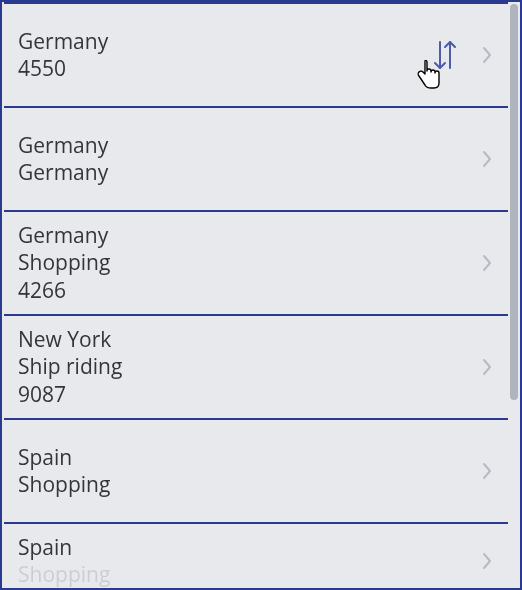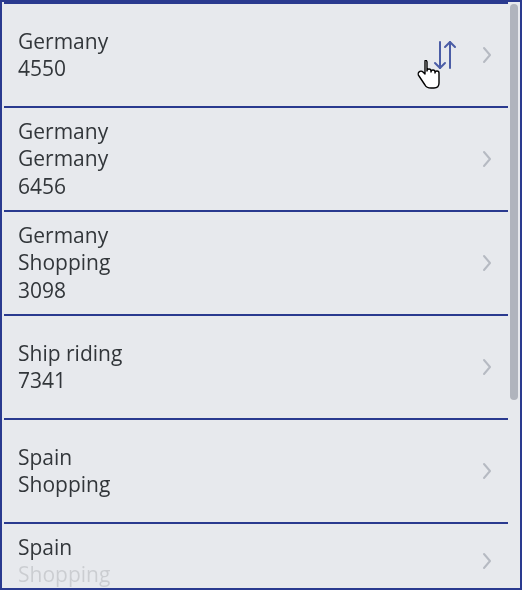--- a/index.html
+++ b/index.html
@@ -114,46 +114,46 @@
         <svg width="10" height="18" viewBox="0 0 10 18">
             <polyline points="2,2 8,9 2,16" fill="none" stroke="#b6bac2" stroke-width="2" stroke-linecap="round" stroke-linejoin="round"></polyline>
           </svg>
       </span>
     </div>
 
     <div class="row">
       <div class="textcol">
         <span class="line">Germany</span>
         <span class="line">Germany</span>
-        <span class="line">6456</span>
       </div>
       <span class="chevron">
         <svg width="10" height="18" viewBox="0 0 10 18">
             <polyline points="2,2 8,9 2,16" fill="none" stroke="#b6bac2" stroke-width="2" stroke-linecap="round" stroke-linejoin="round"></polyline>
           </svg>
       </span>
     </div>
 
     <div class="row">
       <div class="textcol">
         <span class="line">Germany</span>
         <span class="line">Shopping</span>
-        <span class="line">3098</span>
+        <span class="line">4266</span>
       </div>
       <span class="chevron">
         <svg width="10" height="18" viewBox="0 0 10 18">
             <polyline points="2,2 8,9 2,16" fill="none" stroke="#b6bac2" stroke-width="2" stroke-linecap="round" stroke-linejoin="round"></polyline>
           </svg>
       </span>
     </div>
 
     <div class="row">
       <div class="textcol">
+        <span class="line">New York</span>
         <span class="line">Ship riding</span>
-        <span class="line">7341</span>
+        <span class="line">9087</span>
       </div>
       <span class="chevron">
         <svg width="10" height="18" viewBox="0 0 10 18">
             <polyline points="2,2 8,9 2,16" fill="none" stroke="#b6bac2" stroke-width="2" stroke-linecap="round" stroke-linejoin="round"></polyline>
           </svg>
       </span>
     </div>
 
     <div class="row">
       <div class="textcol">

